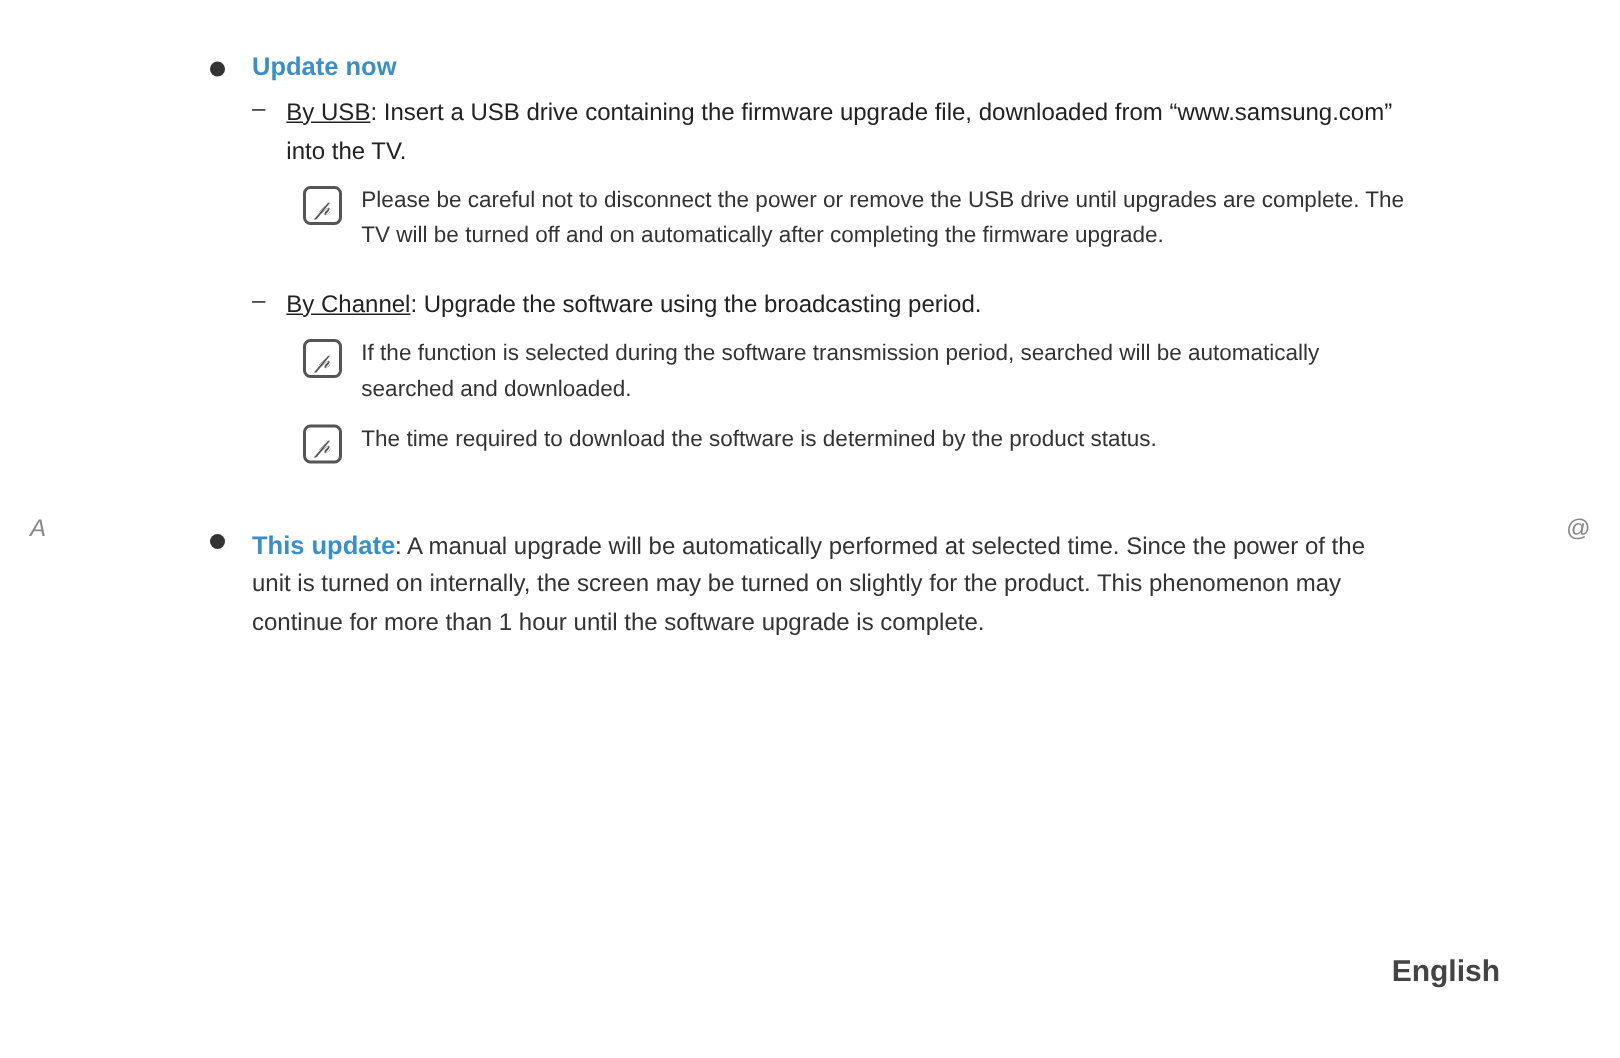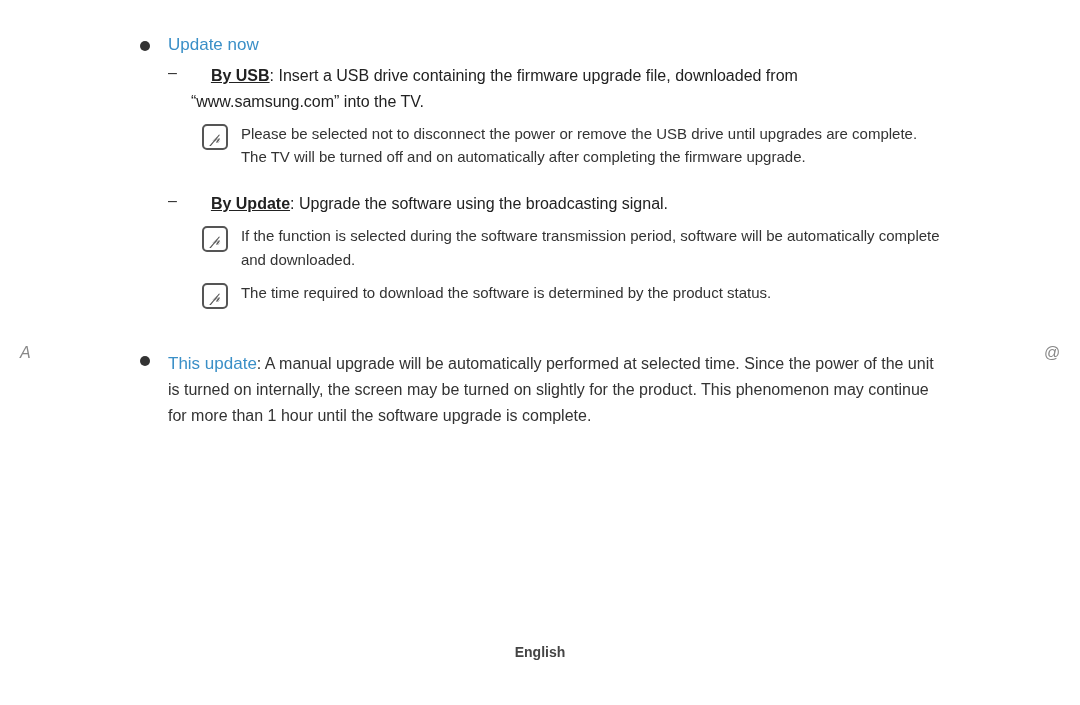--- a/index.html
+++ b/index.html
@@ -73,21 +73,21 @@
       margin-right: 18px;
       flex-shrink: 0;
     }
 
     .bullet-content {
       flex: 1;
     }
 
     .bullet-title-blue {
       color: #3a8fc7;
-      font-weight: normal;
+      font-weight: bold;
       font-size: 17px;
     }
 
     .sub-list {
       list-style: none;
       padding: 0;
       margin-top: 8px;
     }
 
     .sub-item {
@@ -103,22 +103,21 @@
       font-size: 16px;
       flex-shrink: 0;
     }
 
     .sub-content {
       flex: 1;
     }
 
     .sub-label-underline {
       text-decoration: underline;
-      font-weight: bold;
-      margin-left: 20px;
+      font-weight: normal;
     }
 
     .note-list {
       list-style: none;
       padding: 0;
       margin-top: 8px;
       margin-left: 10px;
     }
 
     .note-item {
@@ -147,22 +146,22 @@
       line-height: 1.55;
     }
 
     .auto-update-text {
       font-size: 16px;
       line-height: 1.6;
       color: #333;
     }
 
     .footer {
-      text-align: center;
-      font-size: 14px;
+      text-align: right;
+      font-size: 20px;
       font-weight: bold;
       color: #444;
       padding: 10px 0 5px 0;
     }
 
     .main-text {
       font-size: 16px;
       line-height: 1.6;
     }
   </style>
@@ -191,41 +190,41 @@
                   <span class="sub-label-underline">By USB</span><span>: Insert a USB drive containing the firmware upgrade file, downloaded from “www.samsung.com” into the TV.</span>
                 </span>
                 <ul class="note-list">
                   <li class="note-item">
                     <div class="note-icon">
                       <svg viewBox="0 0 28 28" xmlns="http://www.w3.org/2000/svg">
                         <rect x="2" y="2" width="24" height="24" rx="4" ry="4" fill="none" stroke="#555" stroke-width="2"></rect>
                         <text x="14" y="20" text-anchor="middle" font-size="14" font-style="italic" fill="#555" font-family="serif">𝓅</text>
                       </svg>
                     </div>
-                    <span class="note-text">Please be selected not to disconnect the power or remove the USB drive until upgrades are complete. The TV will be turned off and on automatically after completing the firmware upgrade.</span>
+                    <span class="note-text">Please be careful not to disconnect the power or remove the USB drive until upgrades are complete. The TV will be turned off and on automatically after completing the firmware upgrade.</span>
                   </li>
                 </ul>
               </div>
             </li>
 
             <li class="sub-item">
               <span class="sub-dash">–</span>
               <div class="sub-content">
                 <span class="main-text">
-                  <span class="sub-label-underline">By Update</span><span>: Upgrade the software using the broadcasting signal.</span>
+                  <span class="sub-label-underline">By Channel</span><span>: Upgrade the software using the broadcasting period.</span>
                 </span>
                 <ul class="note-list">
                   <li class="note-item">
                     <div class="note-icon">
                       <svg viewBox="0 0 28 28" xmlns="http://www.w3.org/2000/svg">
                         <rect x="2" y="2" width="24" height="24" rx="4" ry="4" fill="none" stroke="#555" stroke-width="2"></rect>
                         <text x="14" y="20" text-anchor="middle" font-size="14" font-style="italic" fill="#555" font-family="serif">𝓅</text>
                       </svg>
                     </div>
-                    <span class="note-text">If the function is selected during the software transmission period, software will be automatically complete and downloaded.</span>
+                    <span class="note-text">If the function is selected during the software transmission period, searched will be automatically searched and downloaded.</span>
                   </li>
                   <li class="note-item">
                     <div class="note-icon">
                       <svg viewBox="0 0 28 28" xmlns="http://www.w3.org/2000/svg">
                         <rect x="2" y="2" width="24" height="24" rx="4" ry="4" fill="none" stroke="#555" stroke-width="2"></rect>
                         <text x="14" y="20" text-anchor="middle" font-size="14" font-style="italic" fill="#555" font-family="serif">𝓅</text>
                       </svg>
                     </div>
                     <span class="note-text">The time required to download the software is determined by the product status.</span>
                   </li>

